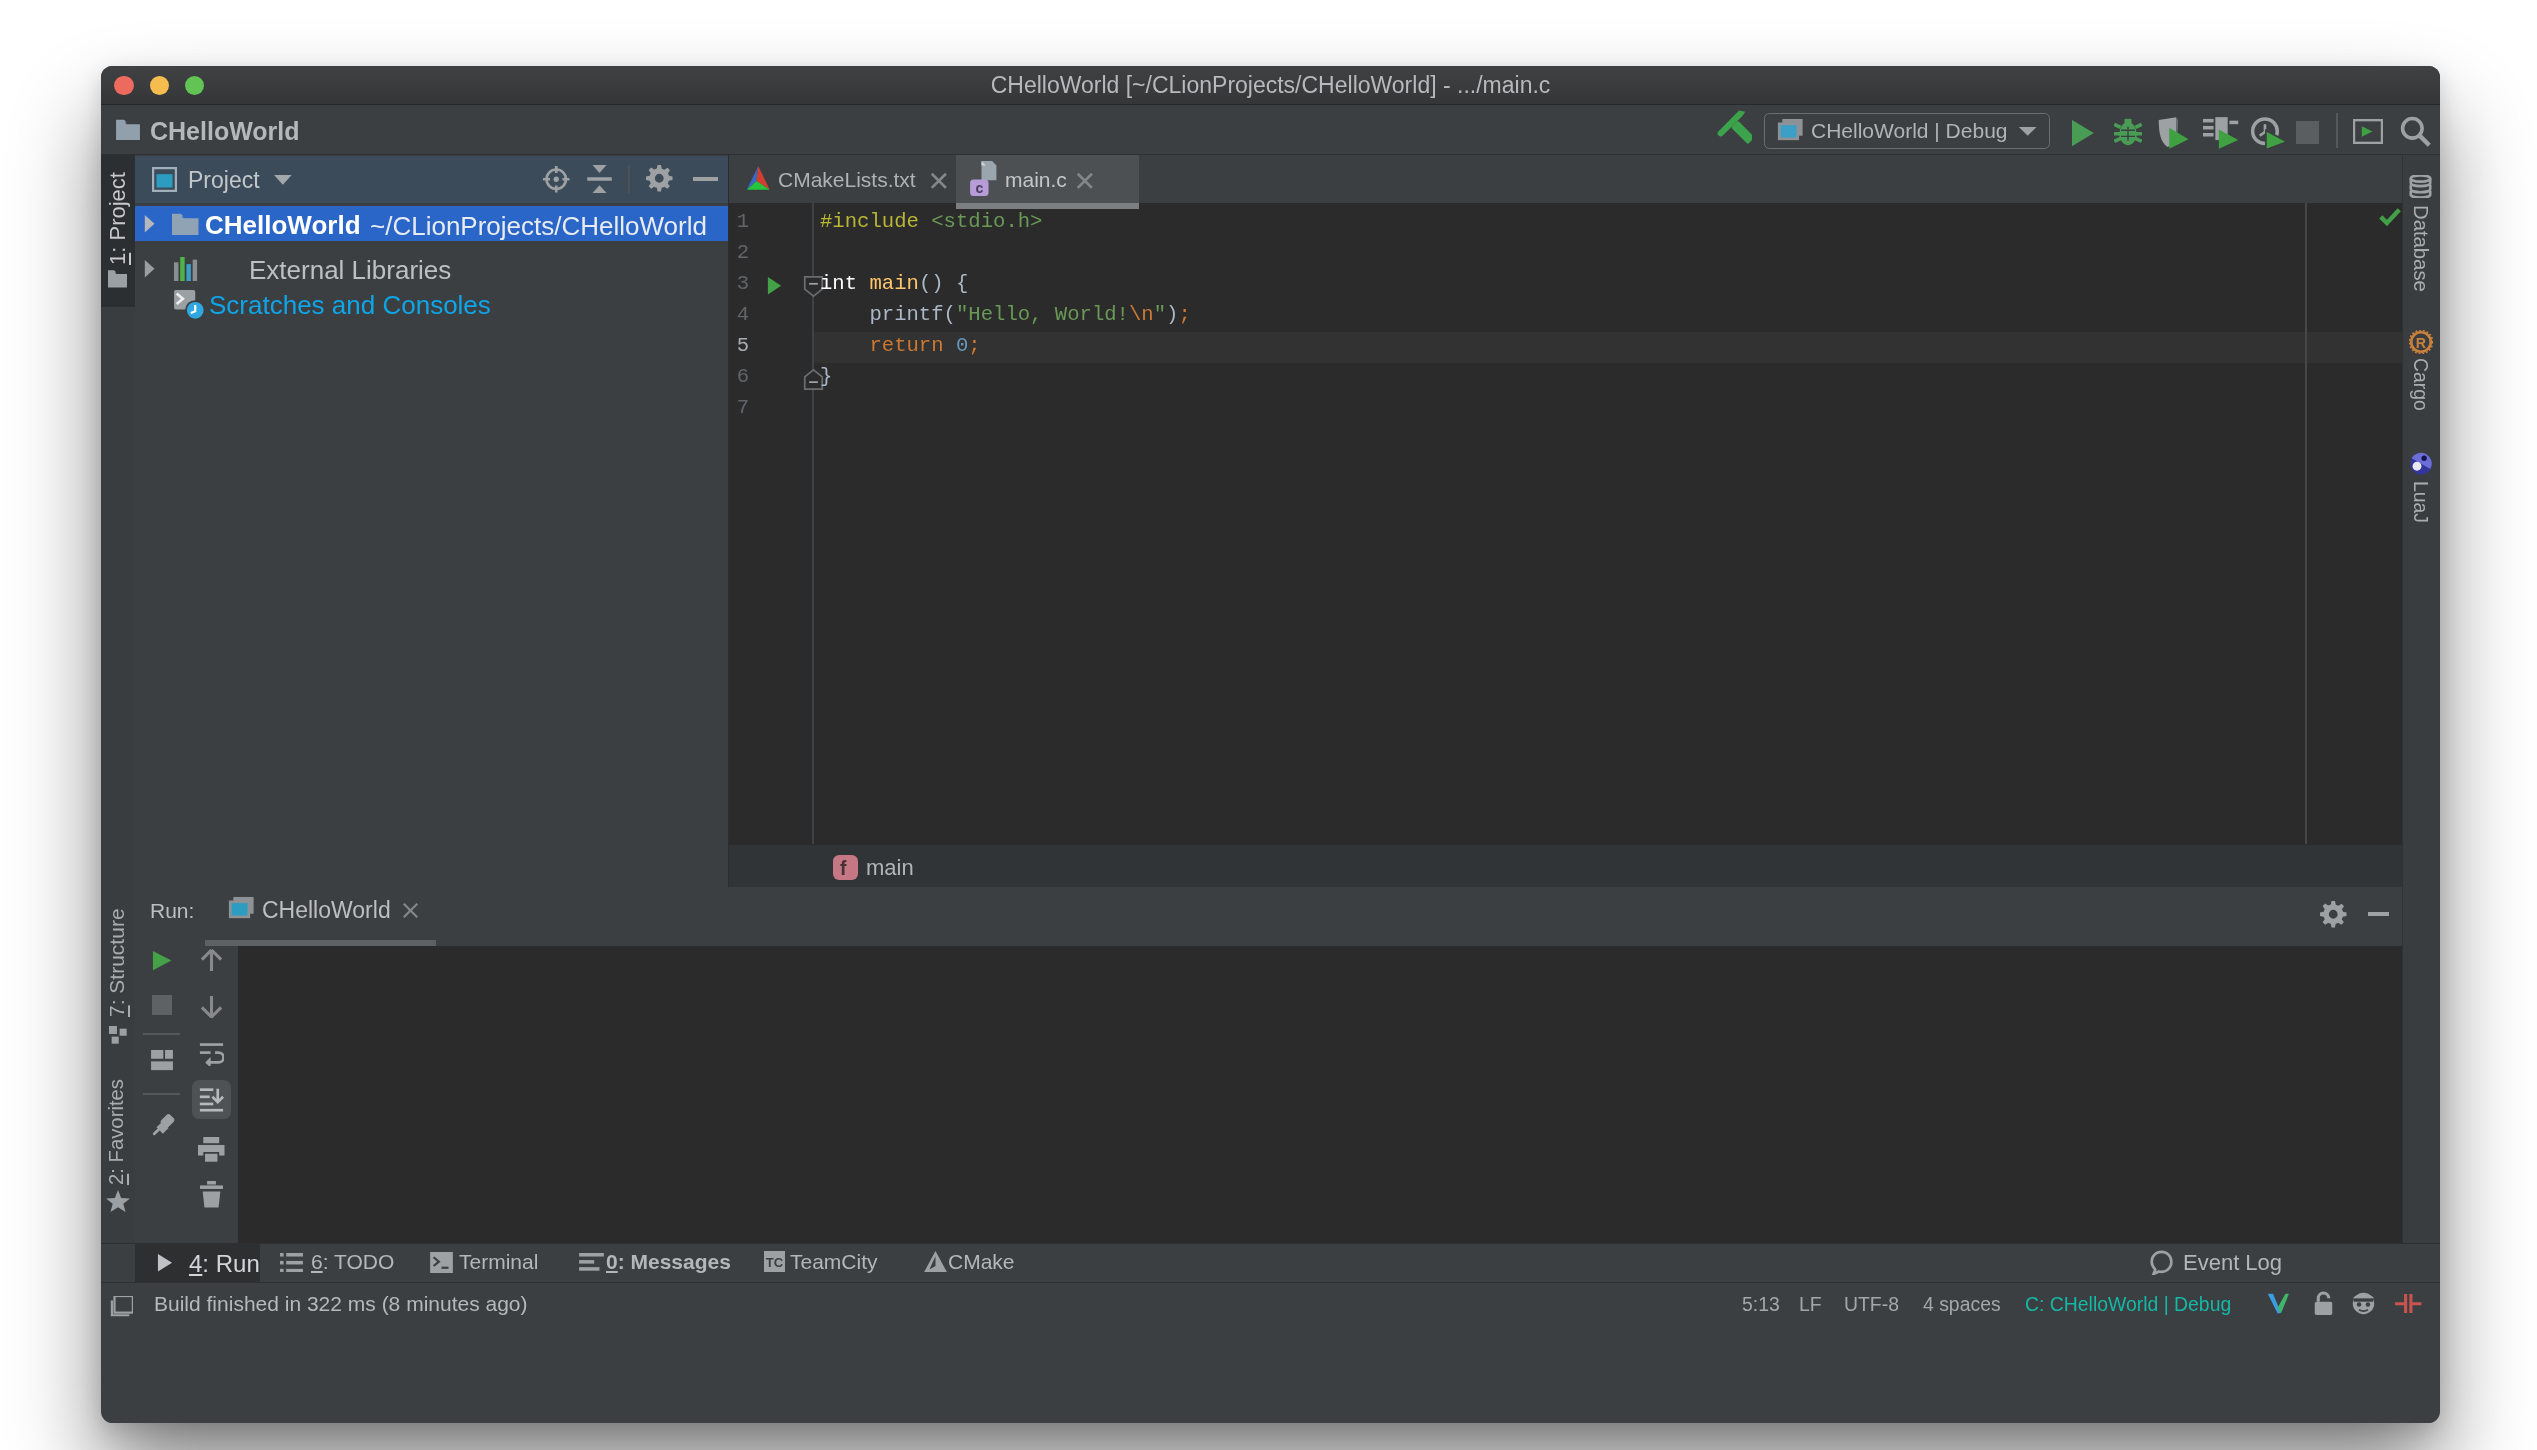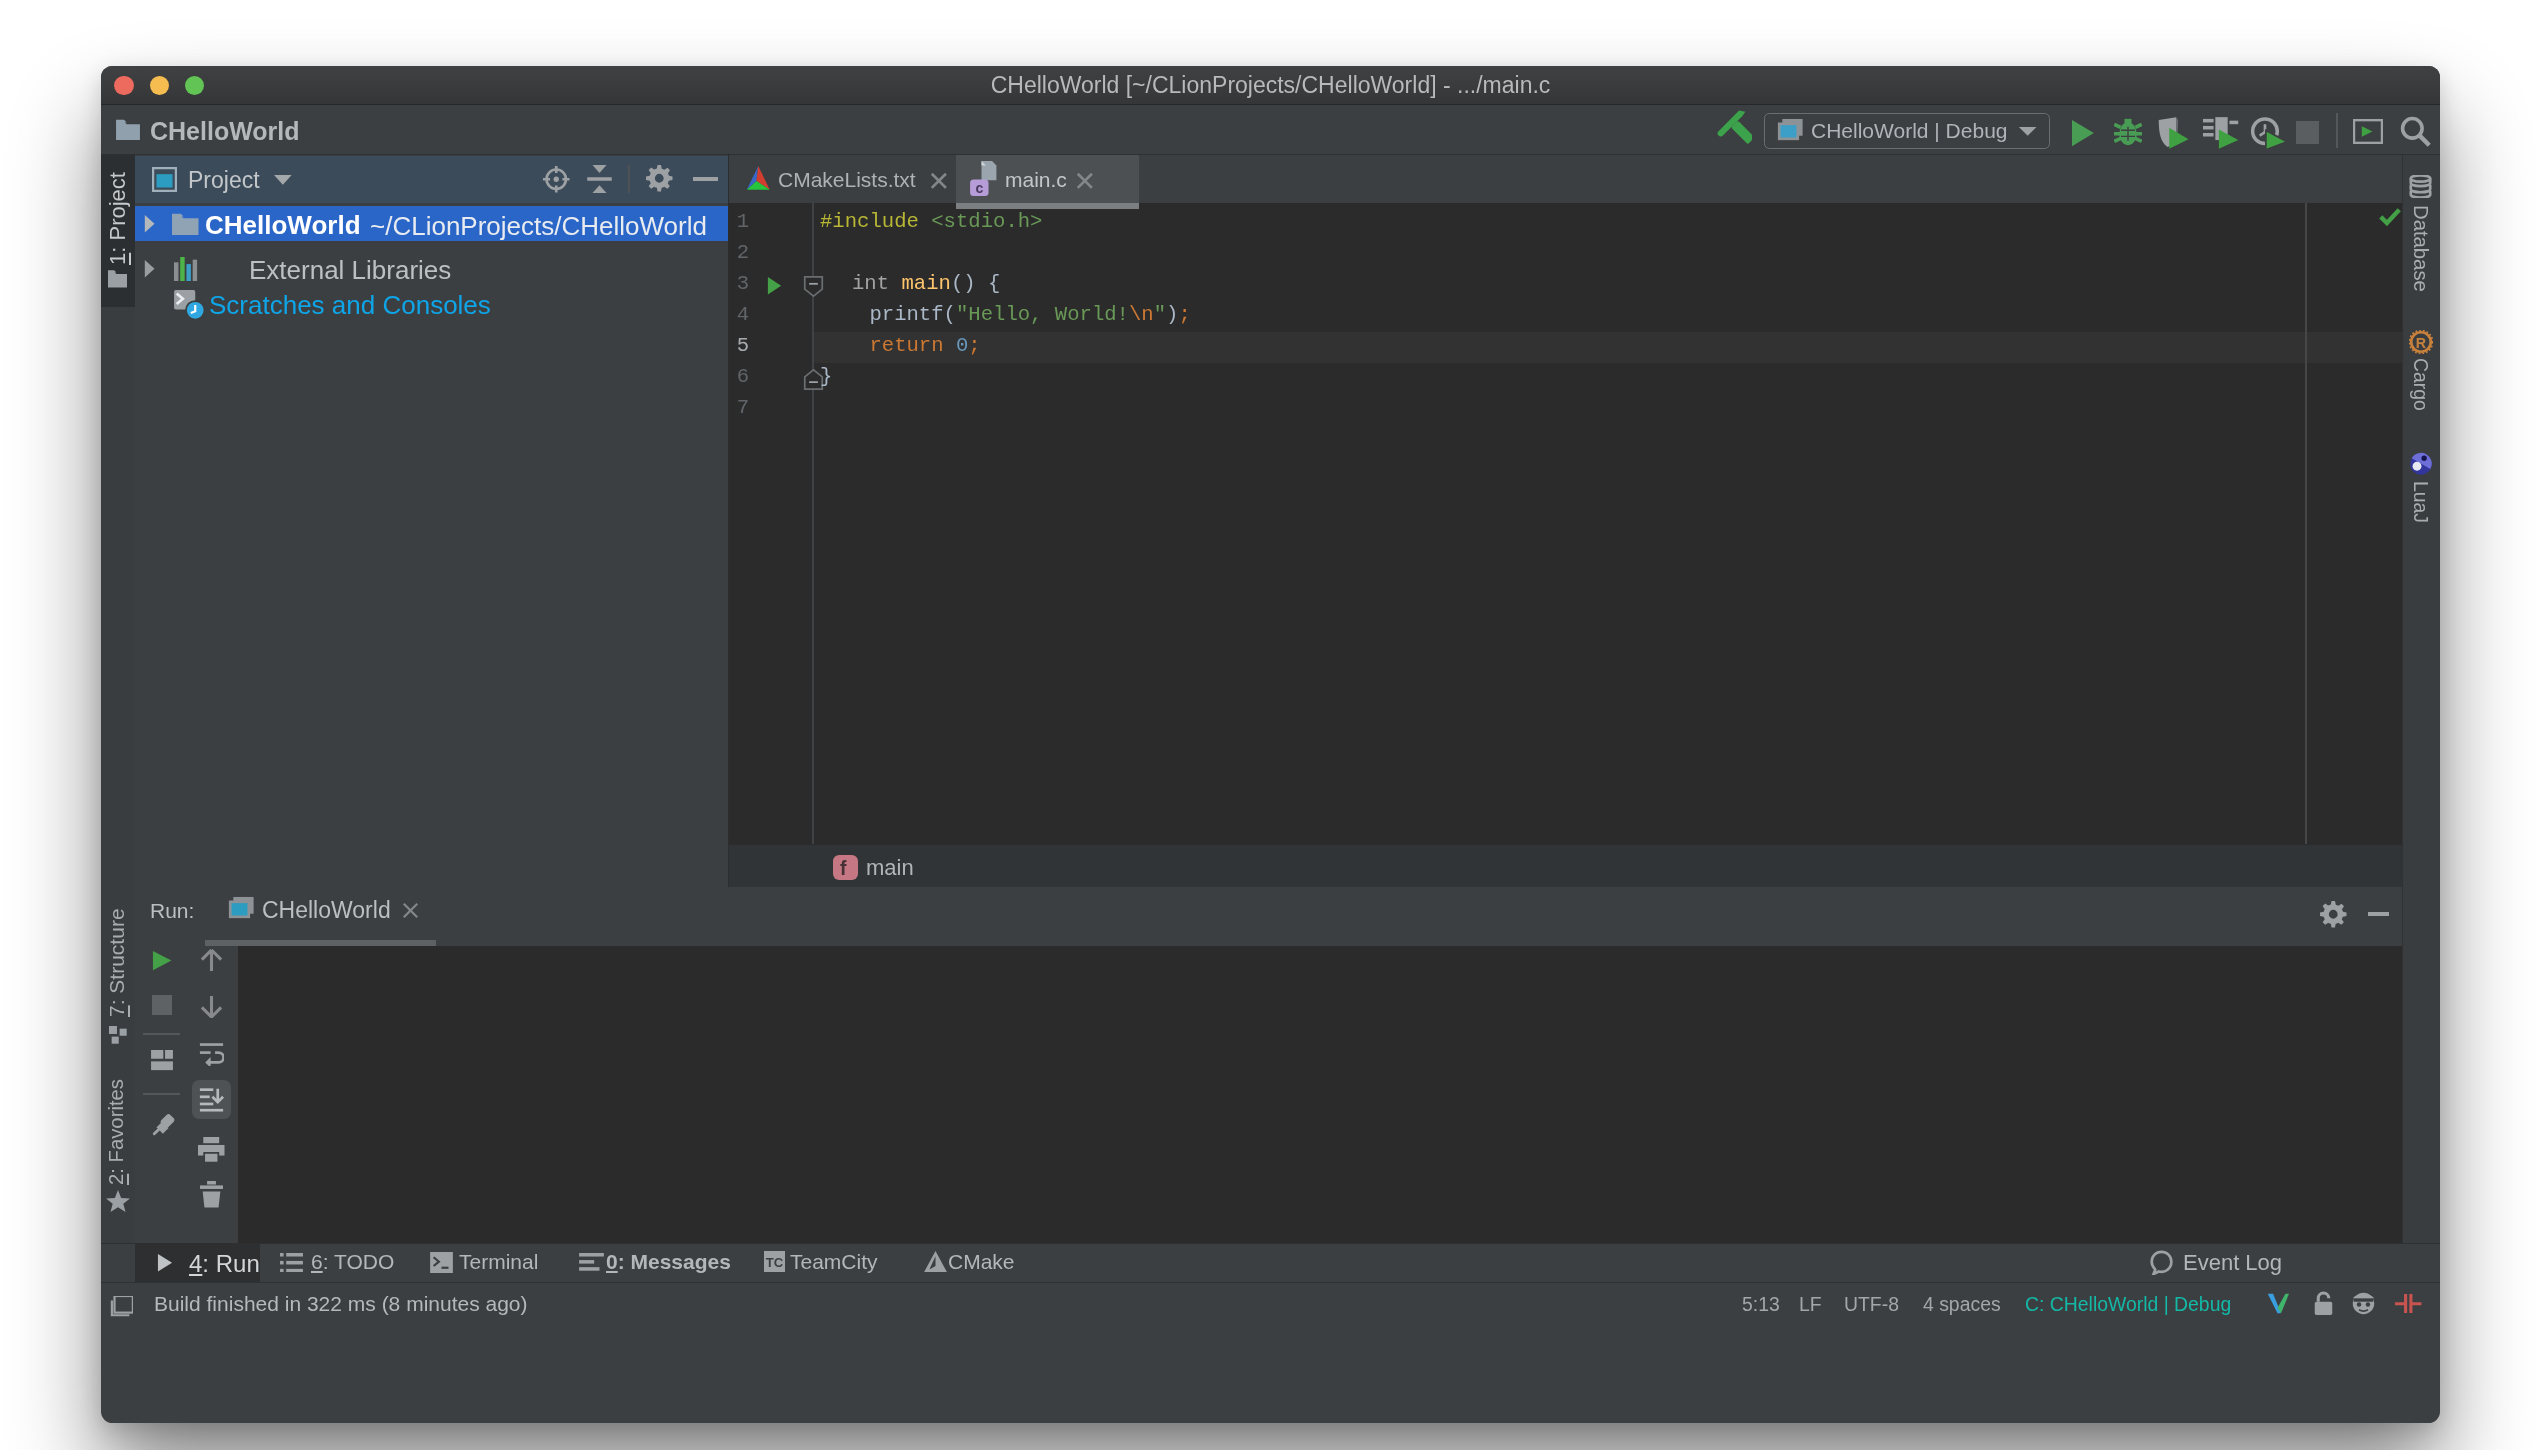--- a/index.html
+++ b/index.html
@@ -234,21 +234,21 @@
       <path d="M2 2 h20 v14 l-10 8 -10 -8 z" fill="#2b2b2b" stroke="#6a6e71" stroke-width="2"></path>
       <line x1="7" y1="10" x2="17" y2="10" stroke="#9da1a4" stroke-width="2"></line>
     </svg>
 <svg class="abs" style="left:702px;top:302px;" width="21" height="23" viewBox="0 0 24 26">
       <path d="M2 10 L12 2 L22 10 v14 h-20 z" fill="#2b2b2b" stroke="#6a6e71" stroke-width="2"></path>
       <line x1="7" y1="16" x2="17" y2="16" stroke="#9da1a4" stroke-width="2"></line>
     </svg>
 
 <div class="t mono" style="left:719px;top:140px;font-size:20.6px;line-height:31px;color:#a9b7c6;"><span style="color:#b8b634;">#include</span> <span style="color:#699857;">&lt;stdio.h&gt;</span>
 
-<span style="color:#a3a3a3;margin-left:32px;">int </span><span style="color:#ffc66d;">main</span>() {
+<span style="color:#ffffff;">int </span><span style="color:#ffc66d;">main</span>() {
     printf(<span style="color:#699857;">"Hello, World!</span><span style="color:#cc7832;">\n</span><span style="color:#699857;">"</span>)<span style="color:#cc7832;">;</span>
     <span style="color:#cc7832;">return </span><span style="color:#6897bb;">0</span><span style="color:#cc7832;">;</span>
 }</div>
 
 <svg class="abs" style="left:2278px;top:142px;" width="22" height="17.7" viewBox="0 0 25 20">
       <path d="M2 10 L9 17 L23 2" stroke="#43a047" stroke-width="5" fill="none"></path>
     </svg>
 
 <div class="abs" style="left:628px;top:778px;width:1673px;height:43px;background:#313436;border-top:0.9px solid #292b2d;box-sizing:border-box;"></div>
 <div class="abs" style="left:732px;top:789px;width:25px;height:25px;border-radius:6.2px;background:#c57883;"></div>

